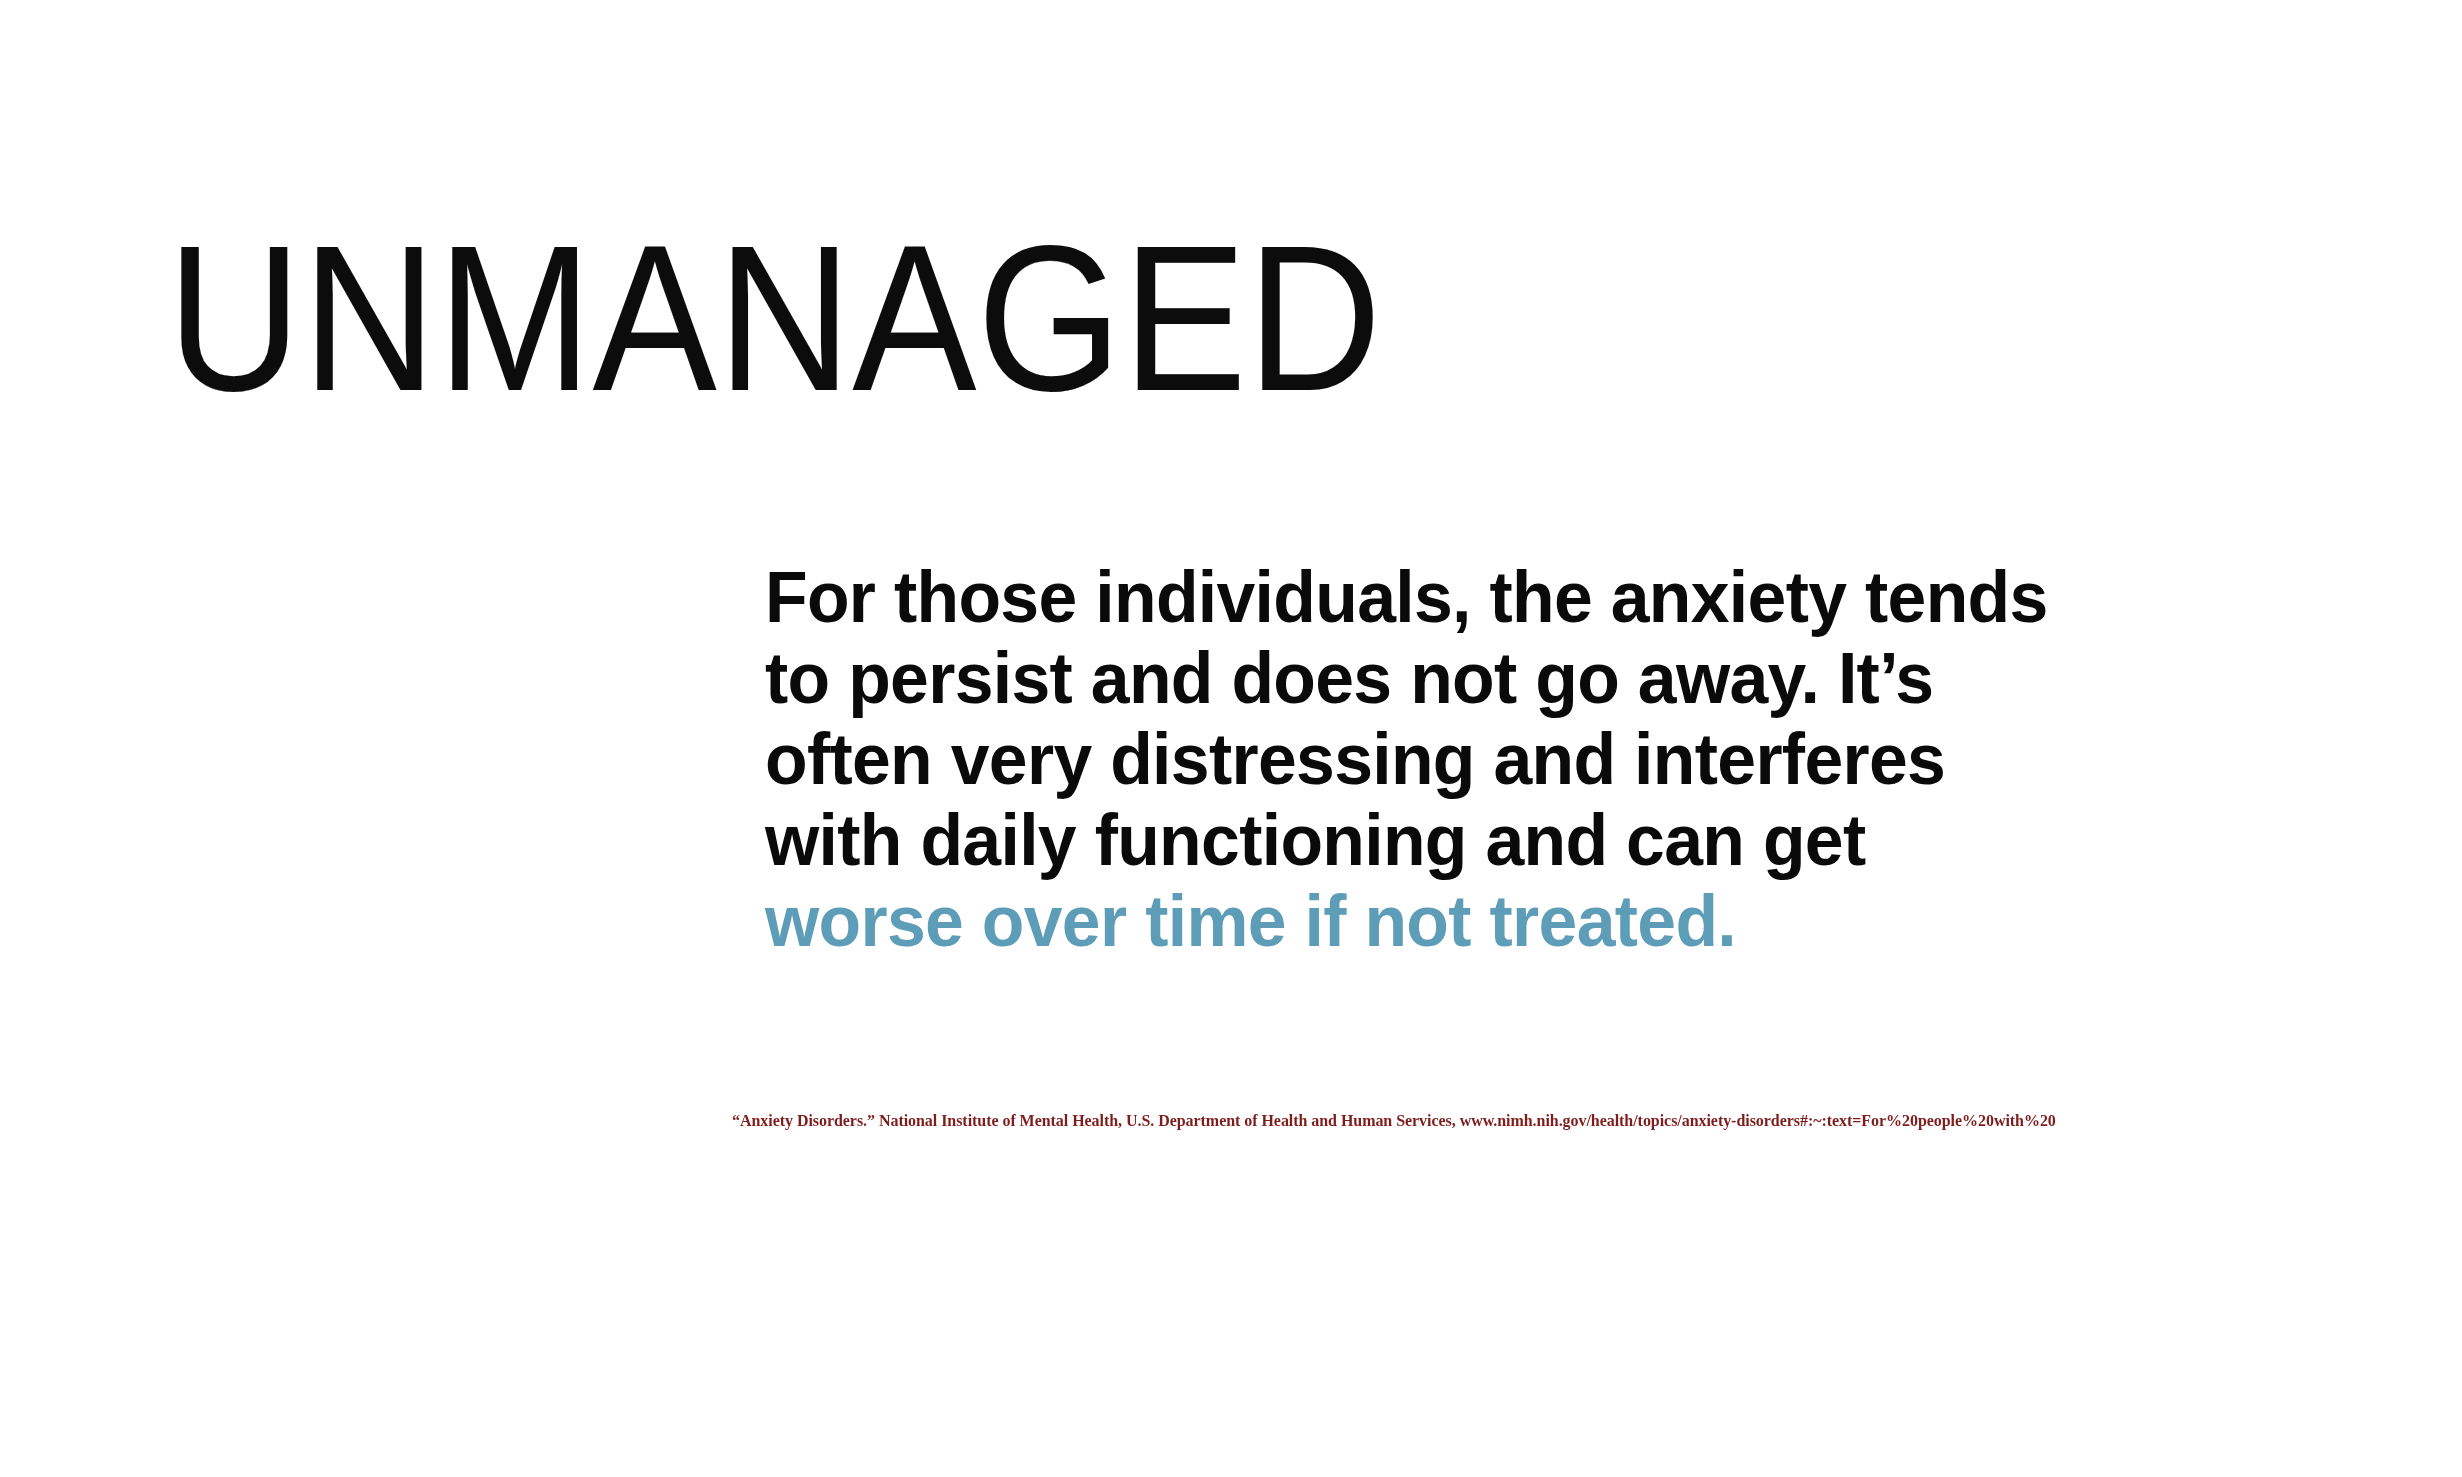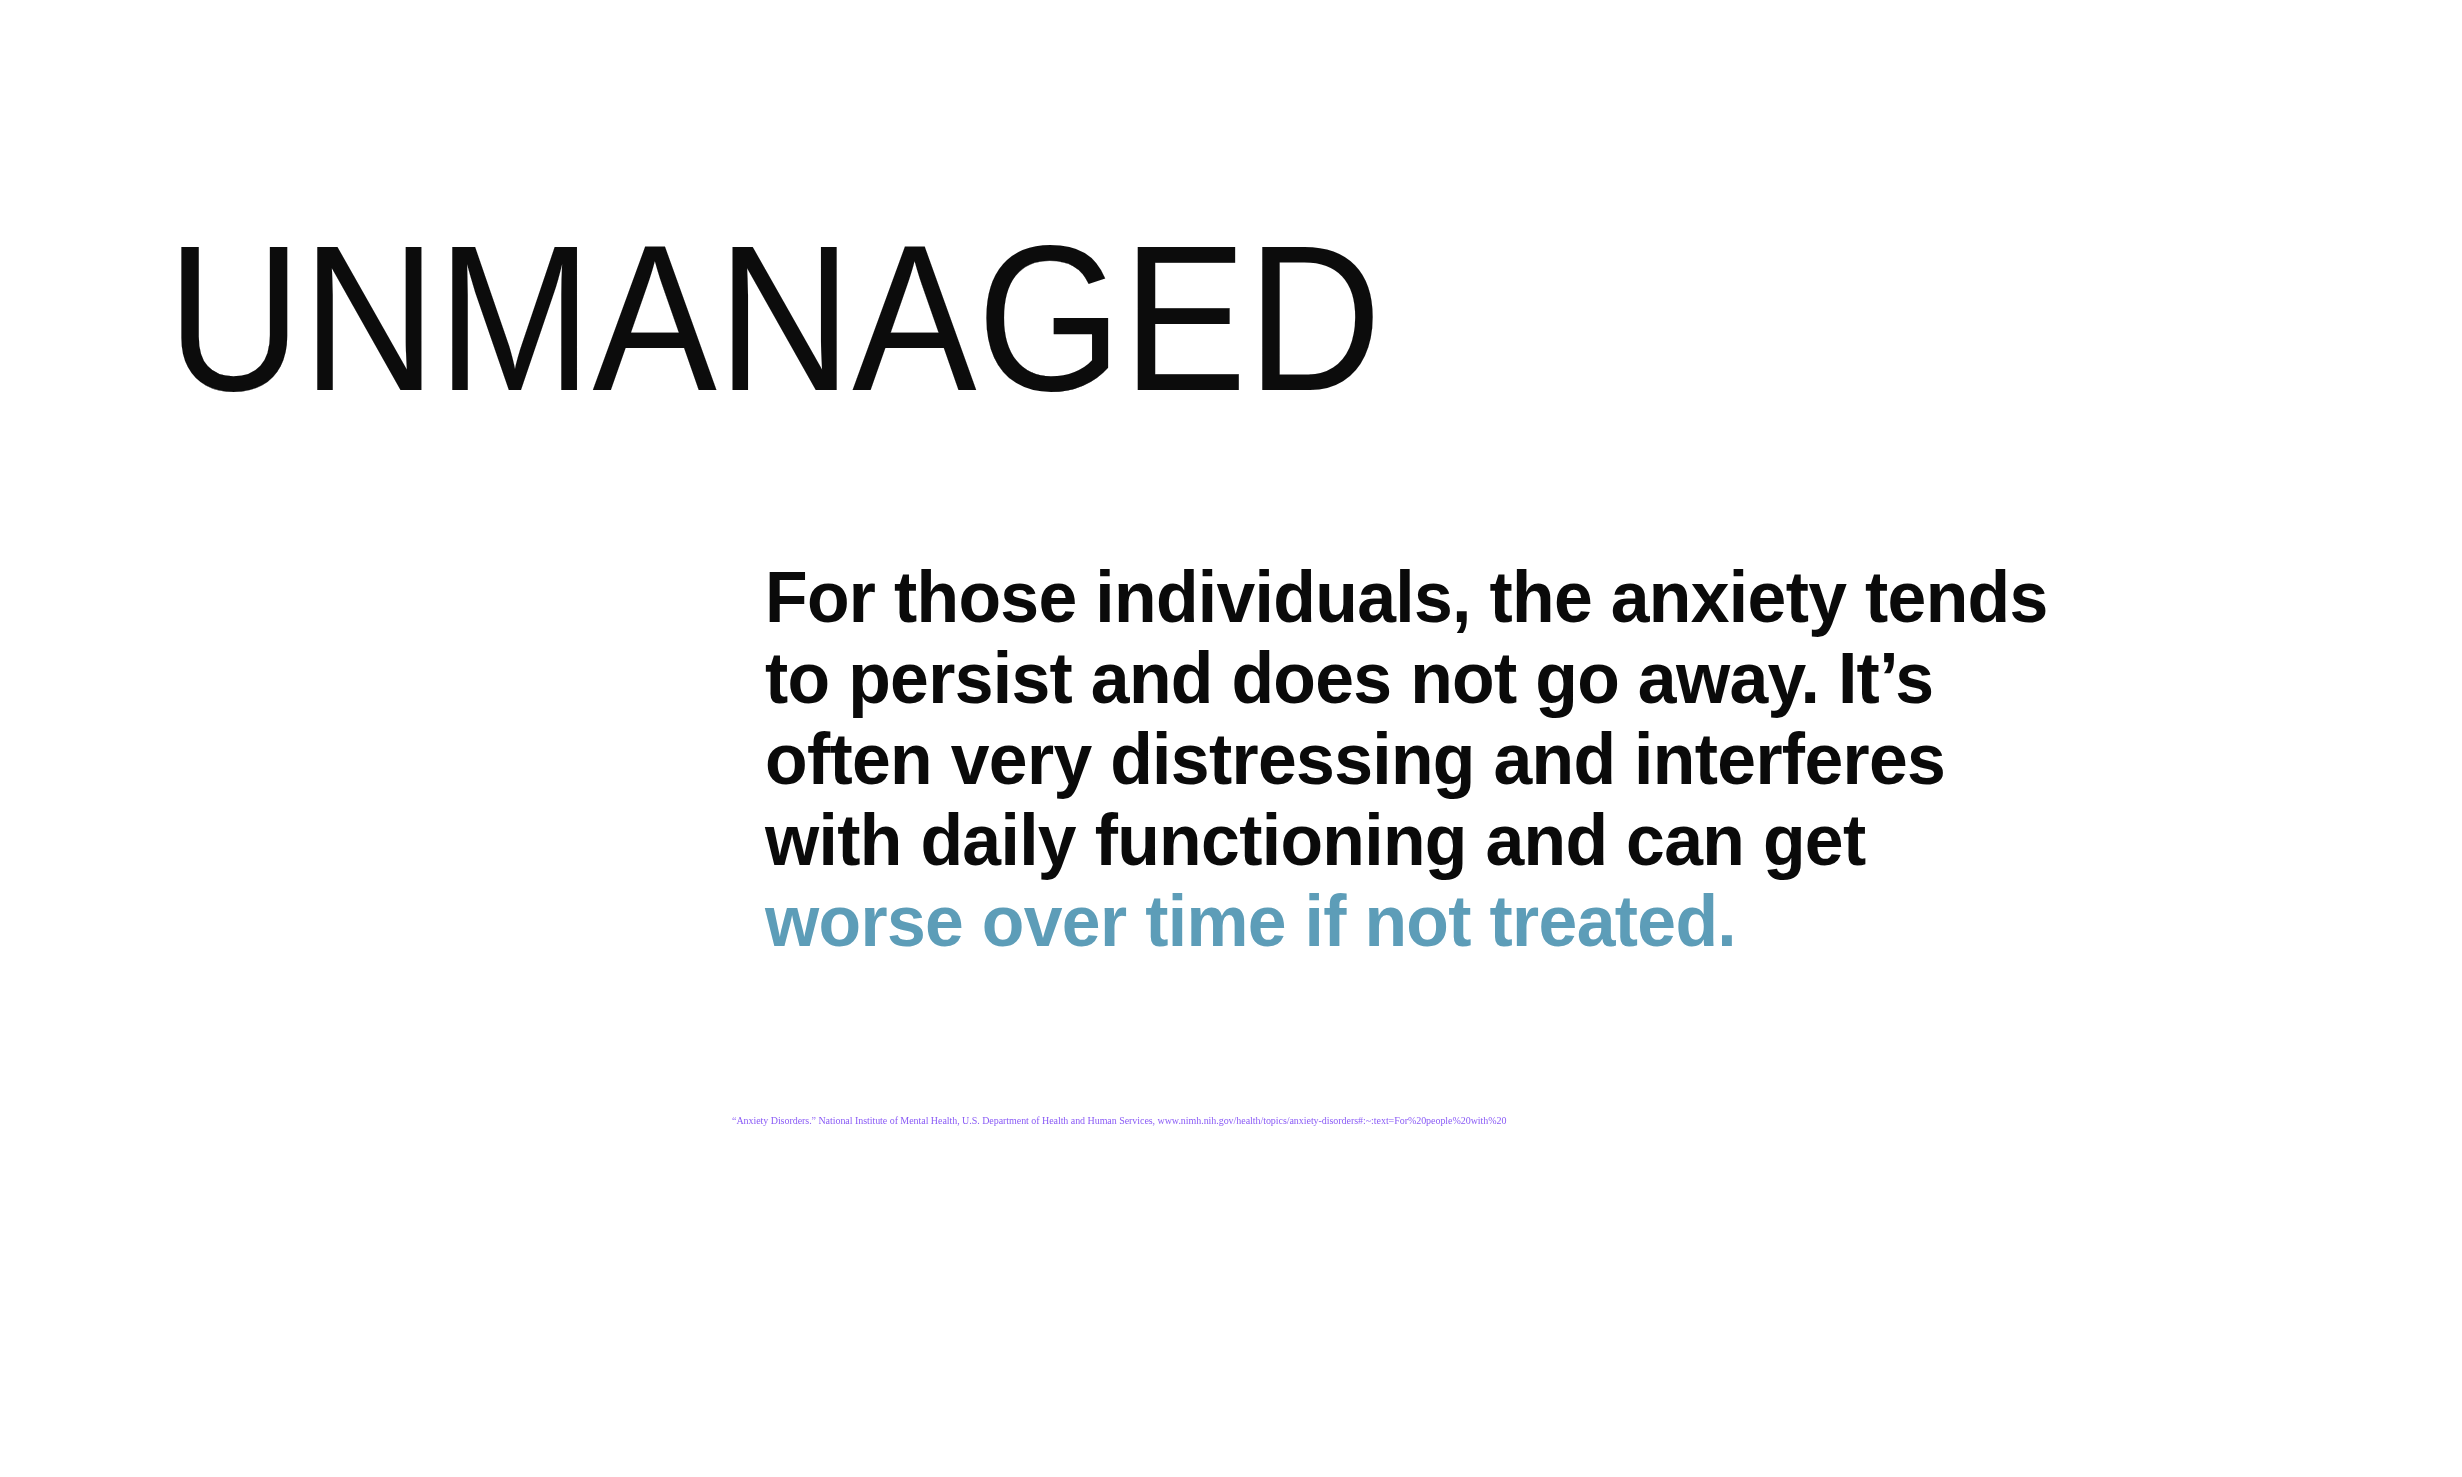--- a/index.html
+++ b/index.html
@@ -64,25 +64,25 @@
     color: #5d9db8;
   }
 
   
   .citation {
     position: absolute;
     left: 732px;
     top: 1109px;
     width: 1285px;
     font-family: "Liberation Serif", serif;
-    font-weight: 400;
-    font-size: 10px;
+    font-weight: 700;
+    font-size: 16px;
     line-height: 23.6px;
     letter-spacing: -0.05px;
-    color: #8b5cf6;
+    color: #7f1d1d;
   }
   .citation-line {
     white-space: nowrap;
   }
 </style>
 </head>
 <body>
 
 <div class="slide">
 

